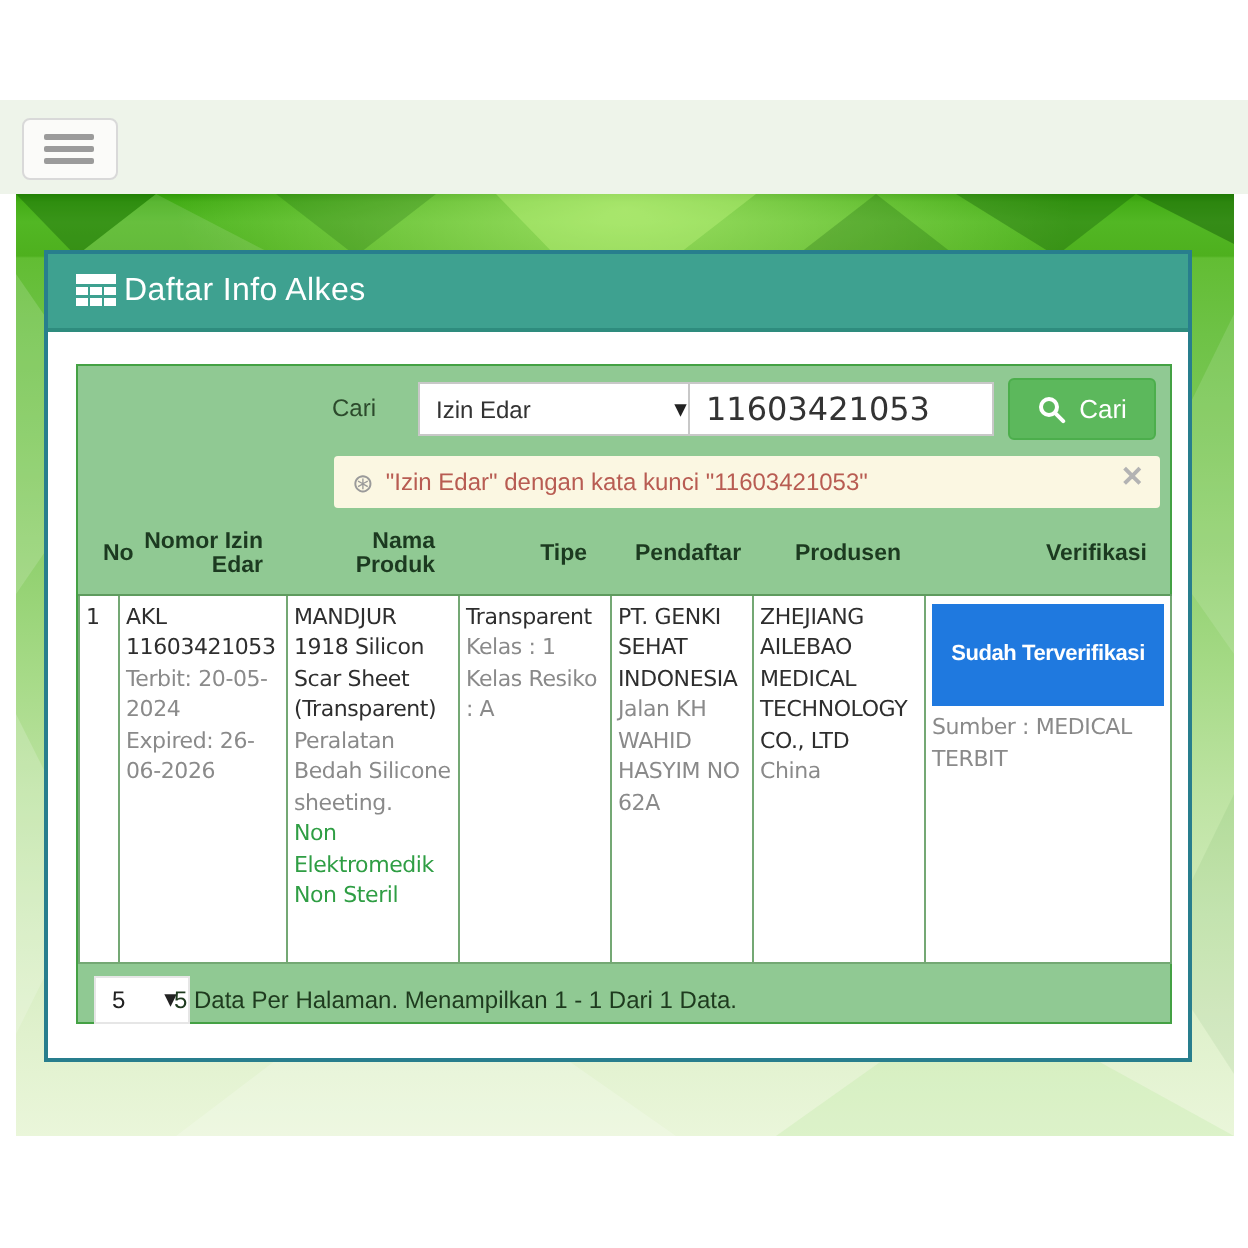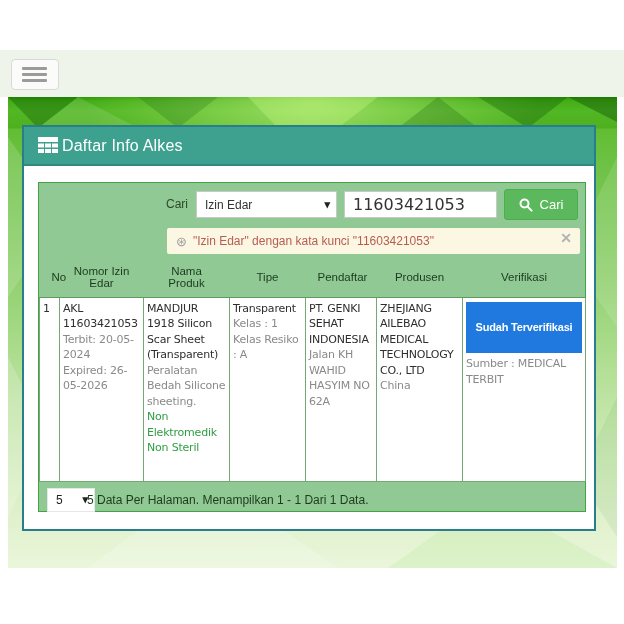--- a/index.html
+++ b/index.html
@@ -29,21 +29,21 @@
     display:flex;align-items:center;}
   #card-header .grid-icon{margin-left:14px;display:inline-block;line-height:0;}
   #card-title{color:#ffffff;font-size:16px;font-weight:500;margin-left:4px;letter-spacing:.2px;}
 
   
   #panel{position:absolute;left:14px;top:55px;width:548px;height:330px;box-sizing:border-box;
     background:#90c993;border:1px solid #44a144;}
 
   
   #search-label{position:absolute;left:127px;top:14px;font-size:12px;color:#2c4a2c;}
-  #filter-wrap{position:absolute;left:157px;top:8px;width:141px;height:27px;}
+  #filter-wrap{position:absolute;left:170px;top:8px;width:141px;height:27px;}
   #filter-select{width:100%;height:100%;font-family:"Liberation Sans",sans-serif;font-size:12px;color:#333;
     border:1px solid #c8c8c8;background:#fff;padding:0 20px 0 8px;border-radius:0;
     -webkit-appearance:none;appearance:none;}
   .sel-chevron{position:absolute;right:7px;top:50%;transform:translateY(-52%);font-size:11px;color:#222;
     pointer-events:none;font-weight:bold;}
   #query-input{position:absolute;left:305px;top:8px;width:153px;height:27px;box-sizing:border-box;
     border:1px solid #c8c8c8;background:#fff;font-family:"DejaVu Sans",sans-serif;font-size:16px;
     color:#333;padding:0 8px;}
   #search-button{position:absolute;left:465px;top:6px;width:74px;height:31px;background:#5cb85c;
     border:1px solid #4cae4c;border-radius:3px;color:#fff;font-family:"Liberation Sans",sans-serif;
@@ -53,21 +53,21 @@
   #alert{position:absolute;left:128px;top:45px;width:413px;height:26px;background:#fbf7e2;
     border-radius:2px;box-sizing:border-box;}
   #alert-inner{position:absolute;left:9px;top:0;height:26px;display:flex;align-items:center;gap:6px;}
   #alert-icon{color:#9a9a9a;font-size:13px;line-height:1;}
   #alert-text{font-size:12px;color:#b85c52;}
   #alert-close{position:absolute;right:8px;top:1px;font-size:14px;color:#b3b3b3;cursor:pointer;
     font-weight:bold;line-height:1.4;}
 
   
   #results-table{position:absolute;left:0;top:75px;width:546px;border-collapse:collapse;table-layout:fixed;}
-  #results-table th{font-size:11.5px;font-weight:normal;color:#1c3a20;text-align:center;vertical-align:middle;
+  #results-table th{font-size:11.5px;font-weight:bold;color:#1c3a20;text-align:right;vertical-align:middle;
     padding:2px 12px;height:39px;box-sizing:border-box;border-bottom:1px solid #5e9b5e;}
   #results-table td{background:#ffffff;border:1px solid #74a874;vertical-align:top;
     font-family:"DejaVu Sans",sans-serif;font-size:11px;letter-spacing:-0.2px;line-height:15.5px;
     padding:3px 3px;height:184px;box-sizing:border-box;overflow:hidden;}
   .t-dark{color:#2e2e2e;}
   .t-gray{color:#8a8a8a;}
   .t-green{color:#2f9e44;}
   #verif-badge{display:block;background:#1f79df;color:#fff;font-family:"Liberation Sans",sans-serif;
     font-size:11px;font-weight:bold;text-align:center;padding:18px 2px;margin:1px 0 3px 0;cursor:pointer;}
 
@@ -180,21 +180,21 @@
           </tr>
         </thead>
         <tbody>
           <tr>
             <td>
               <div class="t-dark">1</div>
             </td>
             <td>
               <div class="t-dark">AKL 11603421053</div>
               <div class="t-gray">Terbit: 20-05-2024</div>
-              <div class="t-gray">Expired: 26-05-2026</div>
+              <div class="t-gray">Expired: 26-06-2026</div>
             </td>
             <td>
               <div class="t-dark">MANDJUR 1918 Silicon Scar Sheet (Transparent)</div>
               <div class="t-gray">Peralatan Bedah Silicone sheeting.</div>
               <div class="t-green">Non Elektromedik</div>
               <div class="t-green">Non Steril</div>
             </td>
             <td>
               <div class="t-dark">Transparent</div>
               <div class="t-gray">Kelas : 1</div>

